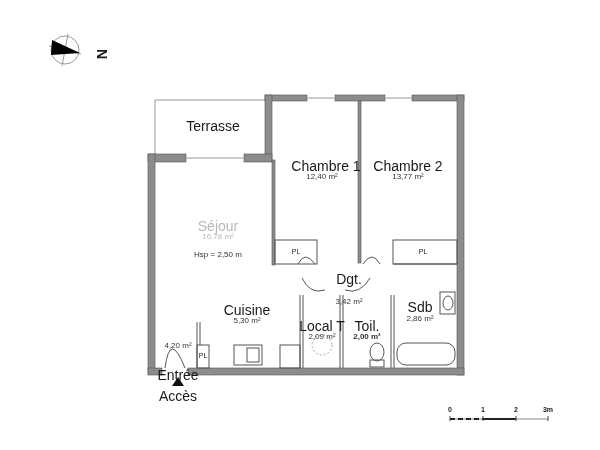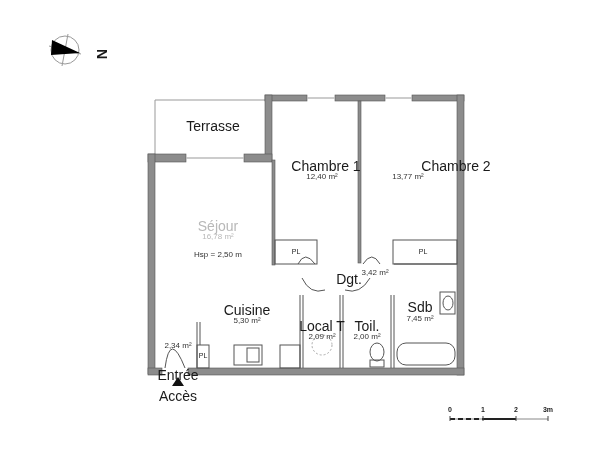--- a/index.html
+++ b/index.html
@@ -101,44 +101,44 @@
   </g>
 </svg>
 
 <div class="lbl" style="left:97px; top:46px; font-size:14px; font-weight:bold; transform:rotate(90deg);">N</div>
 
 <div class="lbl name" style="left:213px; top:118px;">Terrasse</div>
 
 <div class="lbl name" style="left:318px; top:158px;padding-left:16px;">Chambre 1</div>
 <div class="lbl area" style="left:322px; top:172px;">12,40 m²</div>
 
-<div class="lbl name" style="left:408px; top:158px;margin-left:48px;">Chambre 2</div>
+<div class="lbl name" style="left:408px; top:158px;">Chambre 2</div>
 <div class="lbl area" style="left:408px; top:172px;">13,77 m²</div>
 
 <div class="lbl name faded" style="left:218px; top:218px;">Séjour</div>
 <div class="lbl area faded" style="left:218px; top:232px;">16,78 m²</div>
 <div class="lbl area" style="left:218px; top:250px;">Hsp = 2,50 m</div>
 
 <div class="lbl name" style="left:349px; top:271px;">Dgt.</div>
-<div class="lbl area" style="left:349px; top:268px;margin-left:26px;">3,42 m²</div>
+<div class="lbl area" style="left:349px; top:297px;">3,42 m²</div>
 
 <div class="lbl name" style="left:247px; top:302px;">Cuisine</div>
 <div class="lbl area" style="left:247px; top:316px;">5,30 m²</div>
 
 <div class="lbl name" style="left:420px; top:299px;">Sdb</div>
-<div class="lbl area" style="left:420px; top:314px;">7,45 m²</div>
+<div class="lbl area" style="left:420px; top:314px;">2,86 m²</div>
 
 <div class="lbl name" style="left:178px; top:327px;margin-top:40px;">Entrée</div>
-<div class="lbl area" style="left:178px; top:341px;">2,34 m²</div>
+<div class="lbl area" style="left:178px; top:341px;">4,20 m²</div>
 
 <div class="lbl name" style="left:322px; top:318px;">Local T</div>
 <div class="lbl area" style="left:322px; top:332px;">2,09 m²</div>
 
 <div class="lbl name" style="left:367px; top:318px;">Toil.</div>
-<div class="lbl area" style="left:367px; top:332px;">2,00 m²</div>
+<div class="lbl area" style="left:367px; top:332px;font-weight:bold;">2,00 m²</div>
 
 <div class="pl" style="left:296px; top:248px;">PL</div>
 <div class="pl" style="left:423px; top:248px;">PL</div>
 <div class="pl" style="left:203px; top:352px;">PL</div>
 
 <div class="lbl name" style="left:178px; top:388px;">Accès</div>
 
 <div class="scale-t" style="left:450px; top:406px;">0</div>
 <div class="scale-t" style="left:483px; top:406px;">1</div>
 <div class="scale-t" style="left:516px; top:406px;">2</div>

